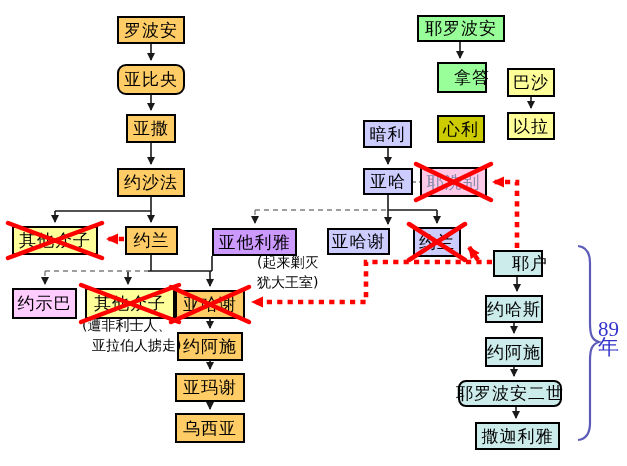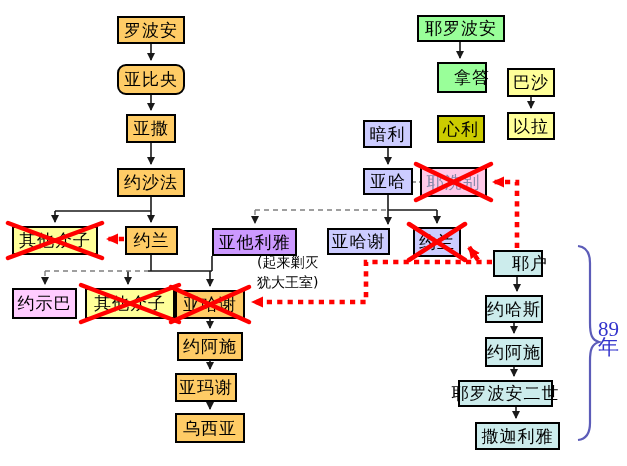--- a/index.html
+++ b/index.html
@@ -77,42 +77,46 @@
       <div class="node" style="left: 117px; top: 64px; width: 68px; height: 31px; background: rgb(255, 204, 102); border-radius: 9px;">亚比央</div>
       <div class="node" style="left: 126px; top: 114px; width: 50px; height: 29px; background: rgb(255, 204, 102);">亚撒</div>
       <div class="node" style="left: 117px; top: 168px; width: 68px; height: 29px; background: rgb(255, 204, 102);">约沙法</div>
       <div class="node" style="left: 12px; top: 226px; width: 86px; height: 29px; background: rgb(255, 255, 153);">其他众子</div>
       <div class="node" style="left: 125px; top: 226px; width: 53px; height: 29px; background: rgb(255, 204, 102);">约兰</div>
       <div class="node" style="left: 212px; top: 228px; width: 85px; height: 28px; background: rgb(204, 153, 255);">亚他利雅</div>
       <div class="node" style="left: 12px; top: 288px; width: 65px; height: 31px; background: rgb(255, 204, 255);">约示巴</div>
       <div class="node" style="left: 85px; top: 288px; width: 90px; height: 31px; background: rgb(255, 255, 153);">其他众子</div>
       <div class="node" style="left: 175px; top: 290px; width: 70px; height: 29px; background: rgb(255, 204, 102);">亚哈谢</div>
       <div class="node" style="left: 177px; top: 332px; width: 66px; height: 29px; background: rgb(255, 204, 102);">约阿施</div>
-      <div class="node" style="left: 175px; top: 373px; width: 62px; height: 29px; background: rgb(255, 204, 102);">亚玛谢</div>
+      <div class="node" style="left: 175px; top: 373px; width: 70px; height: 29px; background: rgb(255, 204, 102);">亚玛谢</div>
       <div class="node" style="left: 175px; top: 413px; width: 70px; height: 30px; background: rgb(255, 204, 102);">乌西亚</div>
       <div class="node" style="left: 417px; top: 15px; width: 88px; height: 27px; background: rgb(153, 255, 153);">耶罗波安</div>
       <div class="node" style="left: 437px; top: 62px; width: 50px; height: 31px; background: rgb(153, 255, 153); padding-left: 20px;">拿答</div>
       <div class="node" style="left: 507px; top: 68px; width: 48px; height: 29px; background: rgb(255, 255, 153);">巴沙</div>
       <div class="node" style="left: 507px; top: 112px; width: 48px; height: 28px; background: rgb(255, 255, 153);">以拉</div>
       <div class="node" style="left: 437px; top: 115px; width: 48px; height: 28px; background: rgb(204, 204, 0);">心利</div>
       <div class="node" style="left: 363px; top: 120px; width: 49px; height: 28px; background: rgb(204, 204, 255);">暗利</div>
       <div class="node" style="left: 363px; top: 168px; width: 50px; height: 27px; background: rgb(204, 204, 255);">亚哈</div>
       <div class="node" style="left: 420px; top: 167px; width: 67px; height: 30px; background: rgb(255, 201, 232); color: rgb(136, 136, 170);">耶洗别</div>
       <div class="node" style="left: 327px; top: 228px; width: 63px; height: 27px; background: rgb(204, 204, 255);">亚哈谢</div>
       <div class="node" style="left: 413px; top: 227px; width: 48px; height: 30px; background: rgb(204, 204, 255);">约兰</div>
       <div class="node" style="left: 493px; top: 250px; width: 50px; height: 27px; background: rgb(204, 236, 236); padding-left: 24px;">耶户</div>
       <div class="node" style="left: 485px; top: 295px; width: 58px; height: 28px; background: rgb(204, 236, 236);">约哈斯</div>
       <div class="node" style="left: 485px; top: 337px; width: 58px; height: 30px; background: rgb(204, 236, 236);">约阿施</div>
-      <div class="node" style="left: 458px; top: 380px; width: 95px; height: 27px; background: rgb(204, 236, 236);">耶罗波安二世</div>
+      <div class="node" style="left: 458px; top: 380px; width: 104px; height: 27px; background: rgb(204, 236, 236); border-radius: 8px;">耶罗波安二世</div>
       <div class="node" style="left: 475px; top: 422px; width: 85px; height: 28px; background: rgb(204, 236, 236);">撒迦利雅</div>
     </div>
 
   <div class="note" style="left:257px;top:252px;">
     <span>(起来剿灭</span>
     <span>犹大王室)</span>
+  </div>
+  <div class="note" style="left:82px;top:315px;">
+    <span>(遭非利士人、</span>
+    <span style="padding-left:10px;">亚拉伯人掳走)</span>
   </div>
   <div id="brace-label">
     <span>89</span>
     <span>年</span>
   </div>
 
   <svg id="overlay" width="627" height="466" viewBox="0 0 627 466" style="z-index:3;">
     <defs>
       <marker id="ar" markerUnits="userSpaceOnUse" markerWidth="14" markerHeight="13" refX="11" refY="5.5" orient="auto">
         <path d="M0,0 L12,5.5 L0,11 Z" fill="#FF0000"></path>

